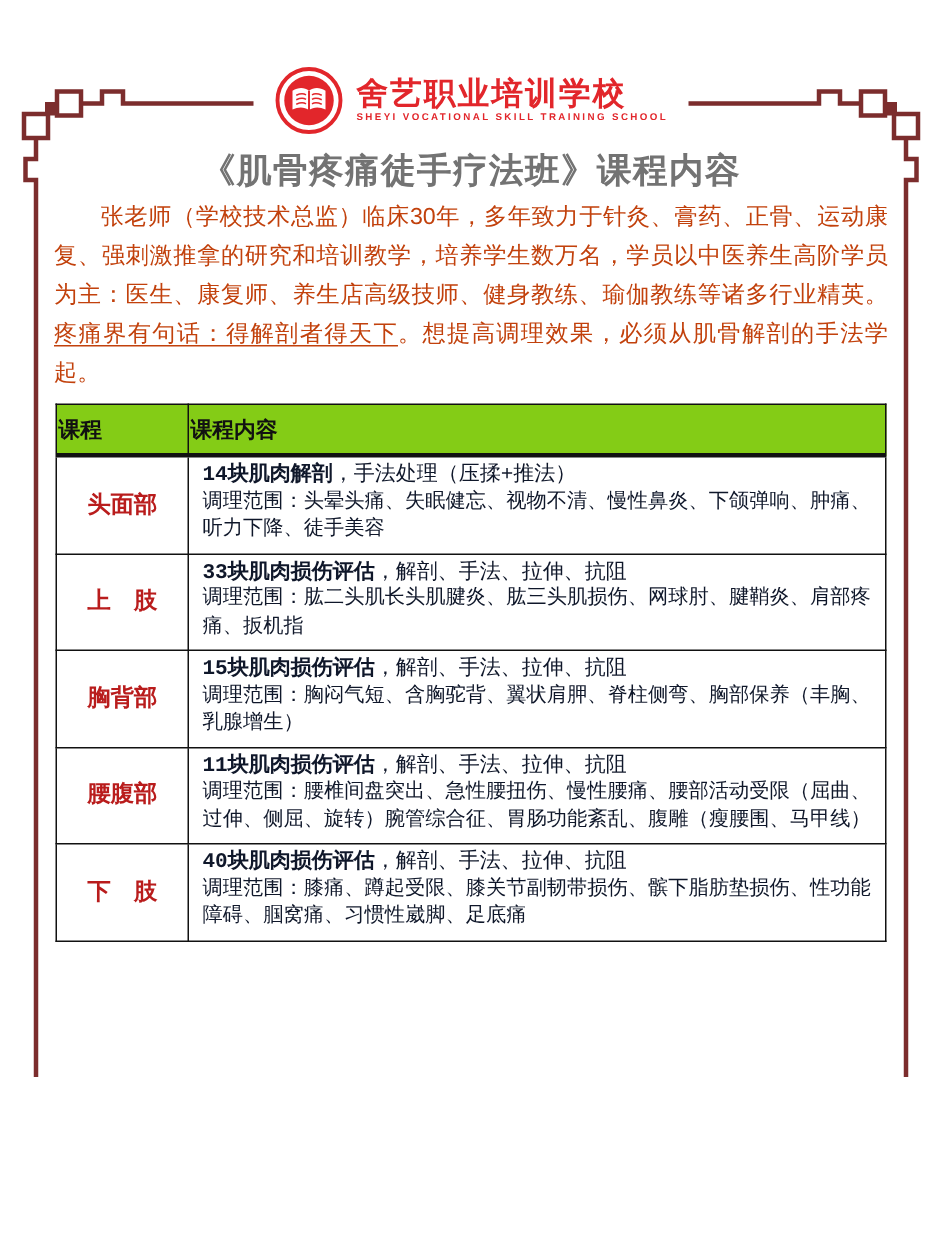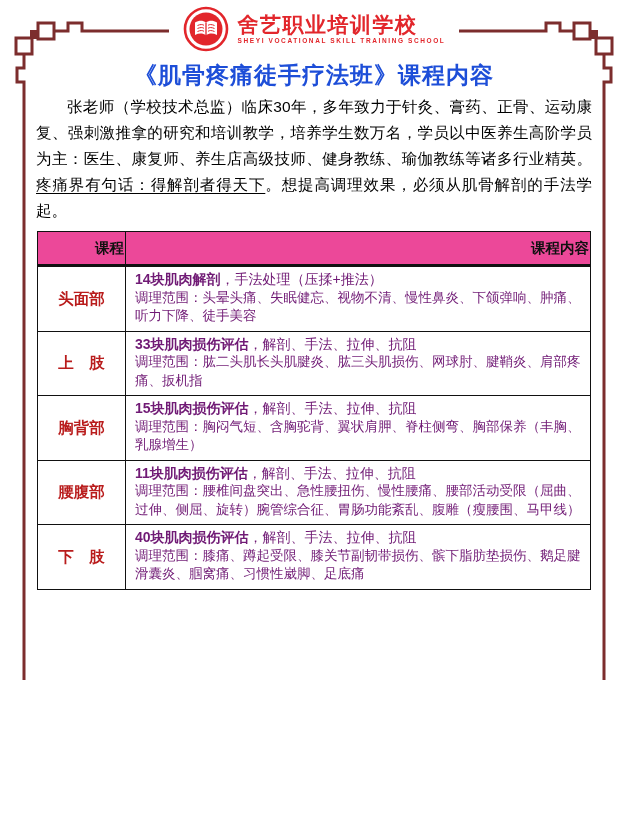--- a/index.html
+++ b/index.html
@@ -1,38 +1,38 @@
 <!DOCTYPE html>
 <html><head>
 <meta charset="utf-8">
 <style>
   html,body{margin:0;padding:0;}
   body{width:628px;height:833px;background:#fff;font-family:"Liberation Sans","DejaVu Sans",sans-serif;}
-  .page{position:relative;width:628px;height:680px;overflow:hidden;background:#fff;}
+  .page{position:relative;width:628px;height:680px;overflow:hidden;background:#fff;margin-top:38px;}
   .frame{position:absolute;left:0;top:0;z-index:1;pointer-events:none;}
   .content{position:relative;z-index:2;}
   
   .header{display:flex;justify-content:center;padding-top:5px;}
   .logo-band{background:#fff;display:flex;align-items:center;gap:9px;padding:0 14px;height:48px;}
   .logo-text{display:flex;flex-direction:column;line-height:1;}
   .school-name{color:#e2262b;font-size:21px;font-weight:bold;letter-spacing:1.5px;}
   .school-name-en{color:#e2262b;font-size:6.5px;letter-spacing:1.6px;margin-top:3px;font-weight:bold;}
   
-  .title{margin:7px 0 3px;text-align:center;color:#1d4ed8;font-size:23px;font-weight:bold;letter-spacing:1px;}
+  .title{margin:7px 0 3px;text-align:center;color:#737373;font-size:23px;font-weight:bold;letter-spacing:1px;}
   
-  .intro{margin:2px 36px 0;color:#000000;font-size:15.5px;line-height:26px;text-align:justify;text-indent:2em;}
+  .intro{margin:2px 36px 0;color:#c2410c;font-size:15.5px;line-height:26px;text-align:justify;text-indent:2em;}
   .ul{text-decoration:underline;text-underline-offset:3px;}
   
   table{border-collapse:collapse;table-layout:fixed;width:554px;margin:7px 0 0 37px;}
   col.c1{width:88px;}
-  th{background:#ec4899;border:1.6px solid #111;border-bottom:3px solid #111;color:#111;
-     font-size:14.5px;font-weight:bold;height:30px;text-align:right;}
+  th{background:#84cc16;border:1.6px solid #111;border-bottom:3px solid #111;color:#111;
+     font-size:14.5px;font-weight:bold;height:30px;text-align:left;}
   td{border:1.6px solid #111;vertical-align:middle;}
   td.part{color:#b91c1c;font-weight:bold;font-size:15.5px;text-align:center;white-space:pre-line;line-height:20px;}
-  td.cell{padding:3px 5px 5px 9px;color:#701a75;font-size:13.5px;line-height:18.5px;}
+  td.cell{padding:3px 5px 5px 9px;color:#0f172a;font-size:13.5px;line-height:18.5px;font-family:Liberation Mono, monospace;}
   .line1{font-size:14px;}
   .b{font-weight:bold;}
   .dart{position:absolute;left:24px;top:746px;z-index:3;}
 </style>
 </head>
 <body>
 
 <div class="page">
 
   <svg class="frame" width="628" height="833" viewBox="0 0 628 833" aria-hidden="true">
@@ -113,21 +113,21 @@
           <td class="part">腰腹部</td>
           <td class="cell">
             <div class="line1"><span class="b">11块肌肉损伤评估</span><span>，解剖、手法、拉伸、抗阻</span></div>
             <div>调理范围：腰椎间盘突出、急性腰扭伤、慢性腰痛、腰部活动受限（屈曲、过伸、侧屈、旋转）腕管综合征、胃肠功能紊乱、腹雕（瘦腰围、马甲线）</div>
           </td>
         </tr>
         <tr>
           <td class="part">下　肢</td>
           <td class="cell">
             <div class="line1"><span class="b">40块肌肉损伤评估</span><span>，解剖、手法、拉伸、抗阻</span></div>
-            <div>调理范围：膝痛、蹲起受限、膝关节副韧带损伤、髌下脂肪垫损伤、鹅足腱滑囊炎、腘窝痛、习惯性崴脚、足底痛</div>
+            <div>调理范围：膝痛、蹲起受限、膝关节副韧带损伤、髌下脂肪垫损伤、性功能障碍、腘窝痛、习惯性崴脚、足底痛</div>
           </td>
         </tr>
       </tbody>
     </table>
 
   </div>
 
   <svg class="dart" width="132" height="110" viewBox="0 0 132 110" aria-hidden="true">
     <g transform="rotate(-18 62 58)">
       <ellipse cx="57" cy="61" rx="47" ry="50" fill="#9a9a9a"></ellipse>

